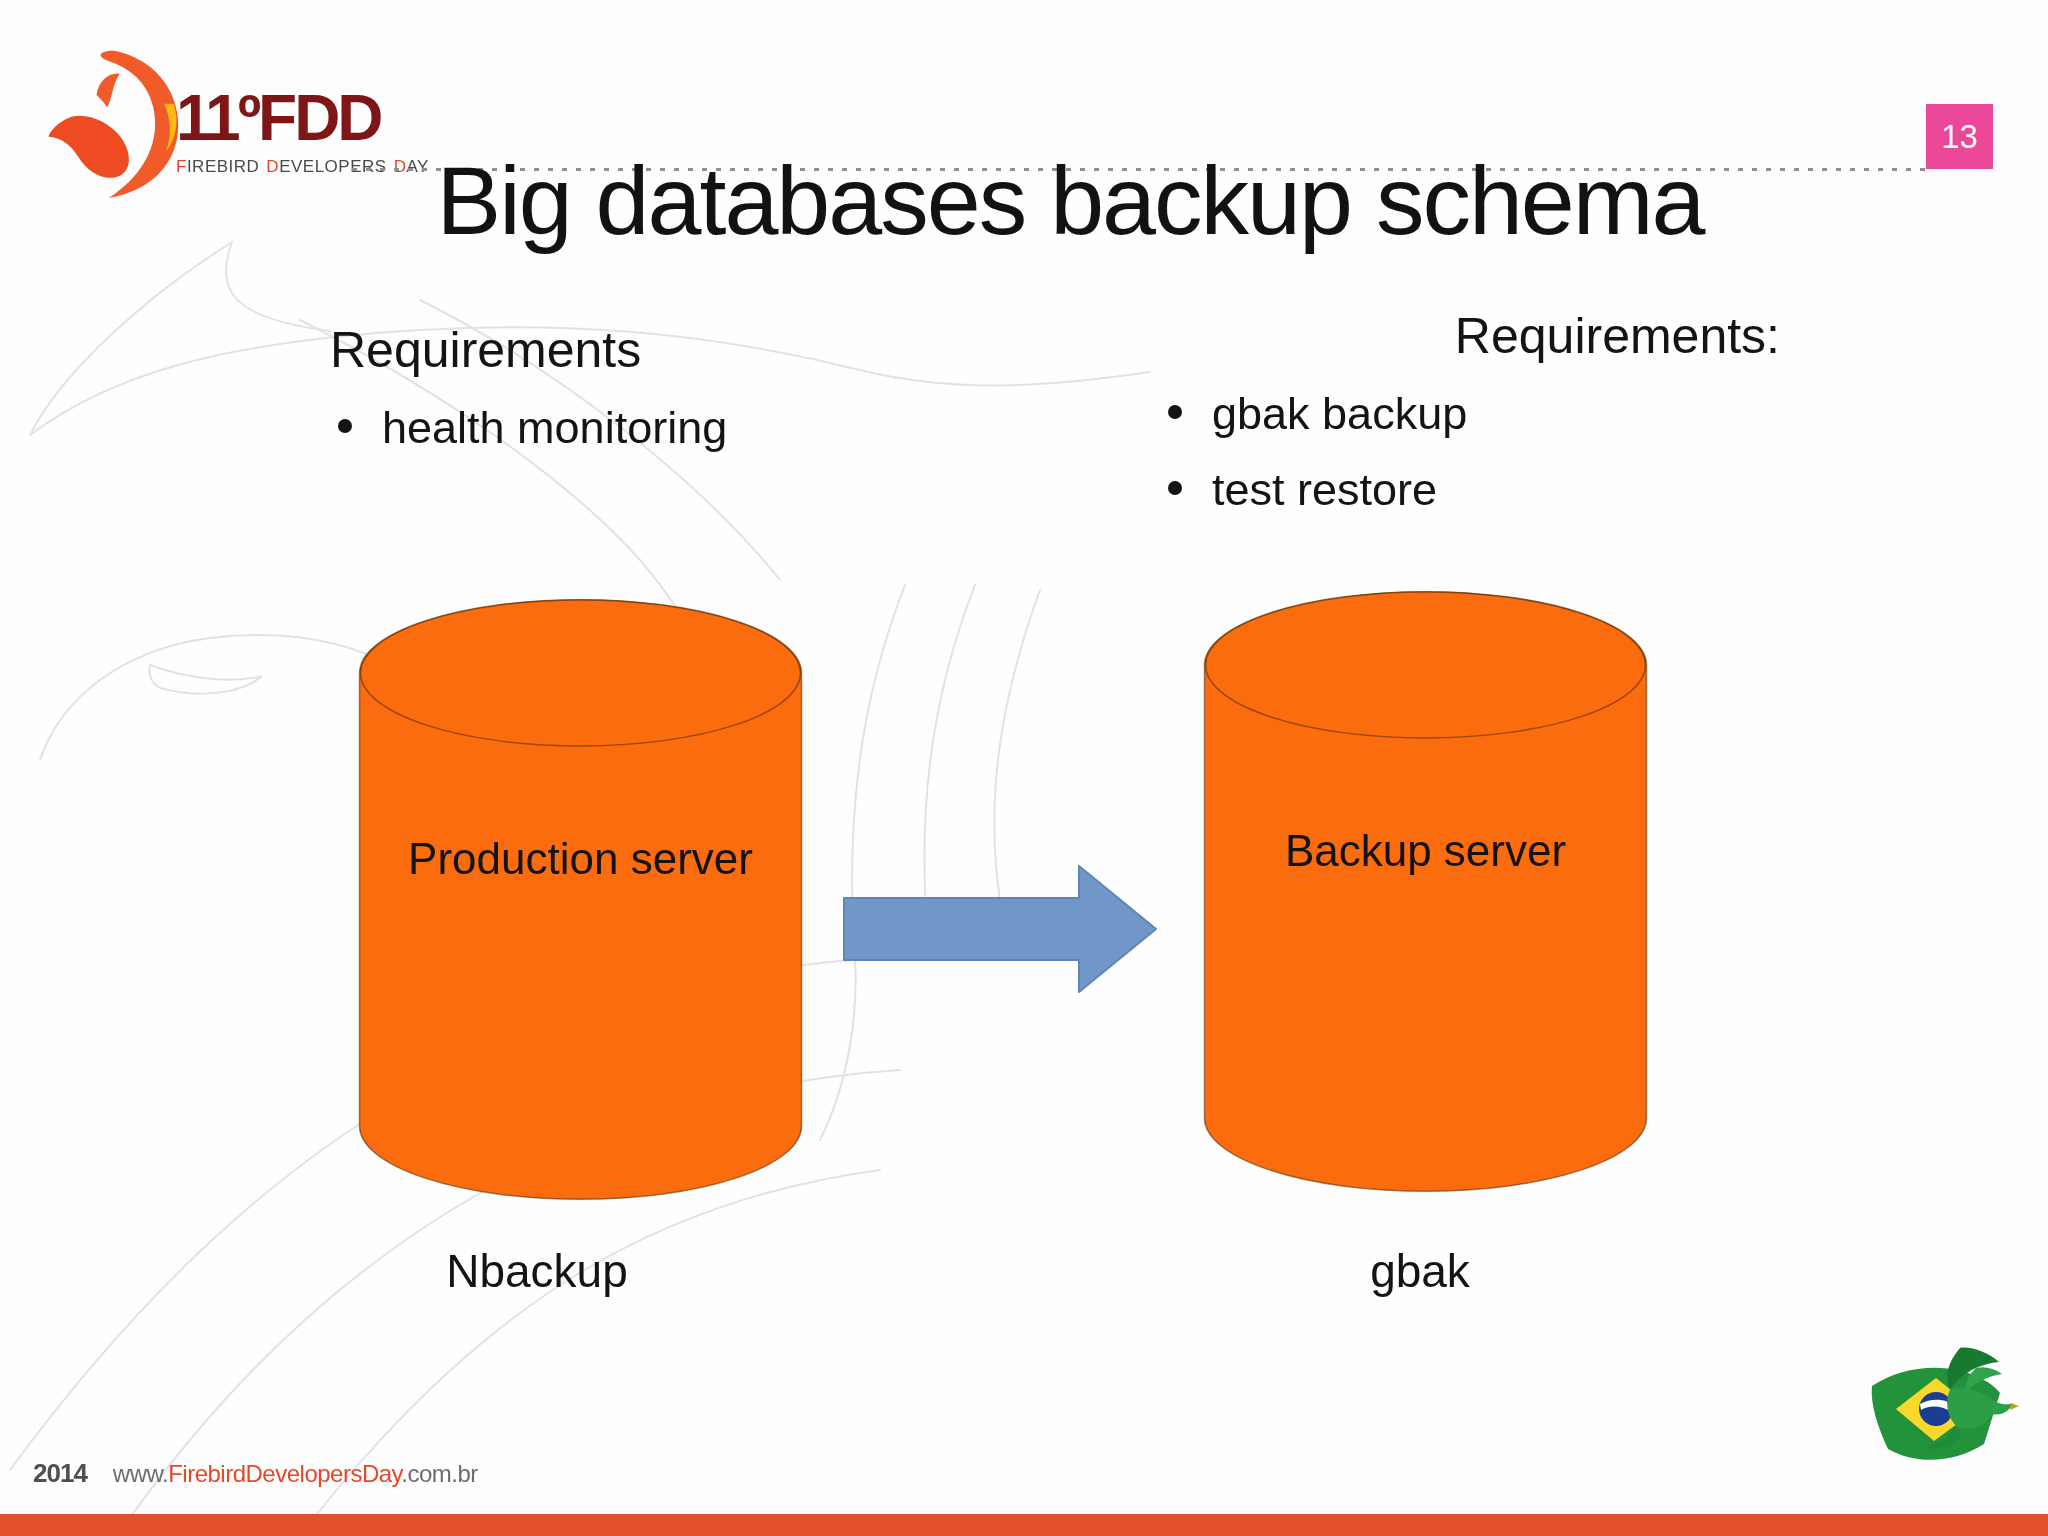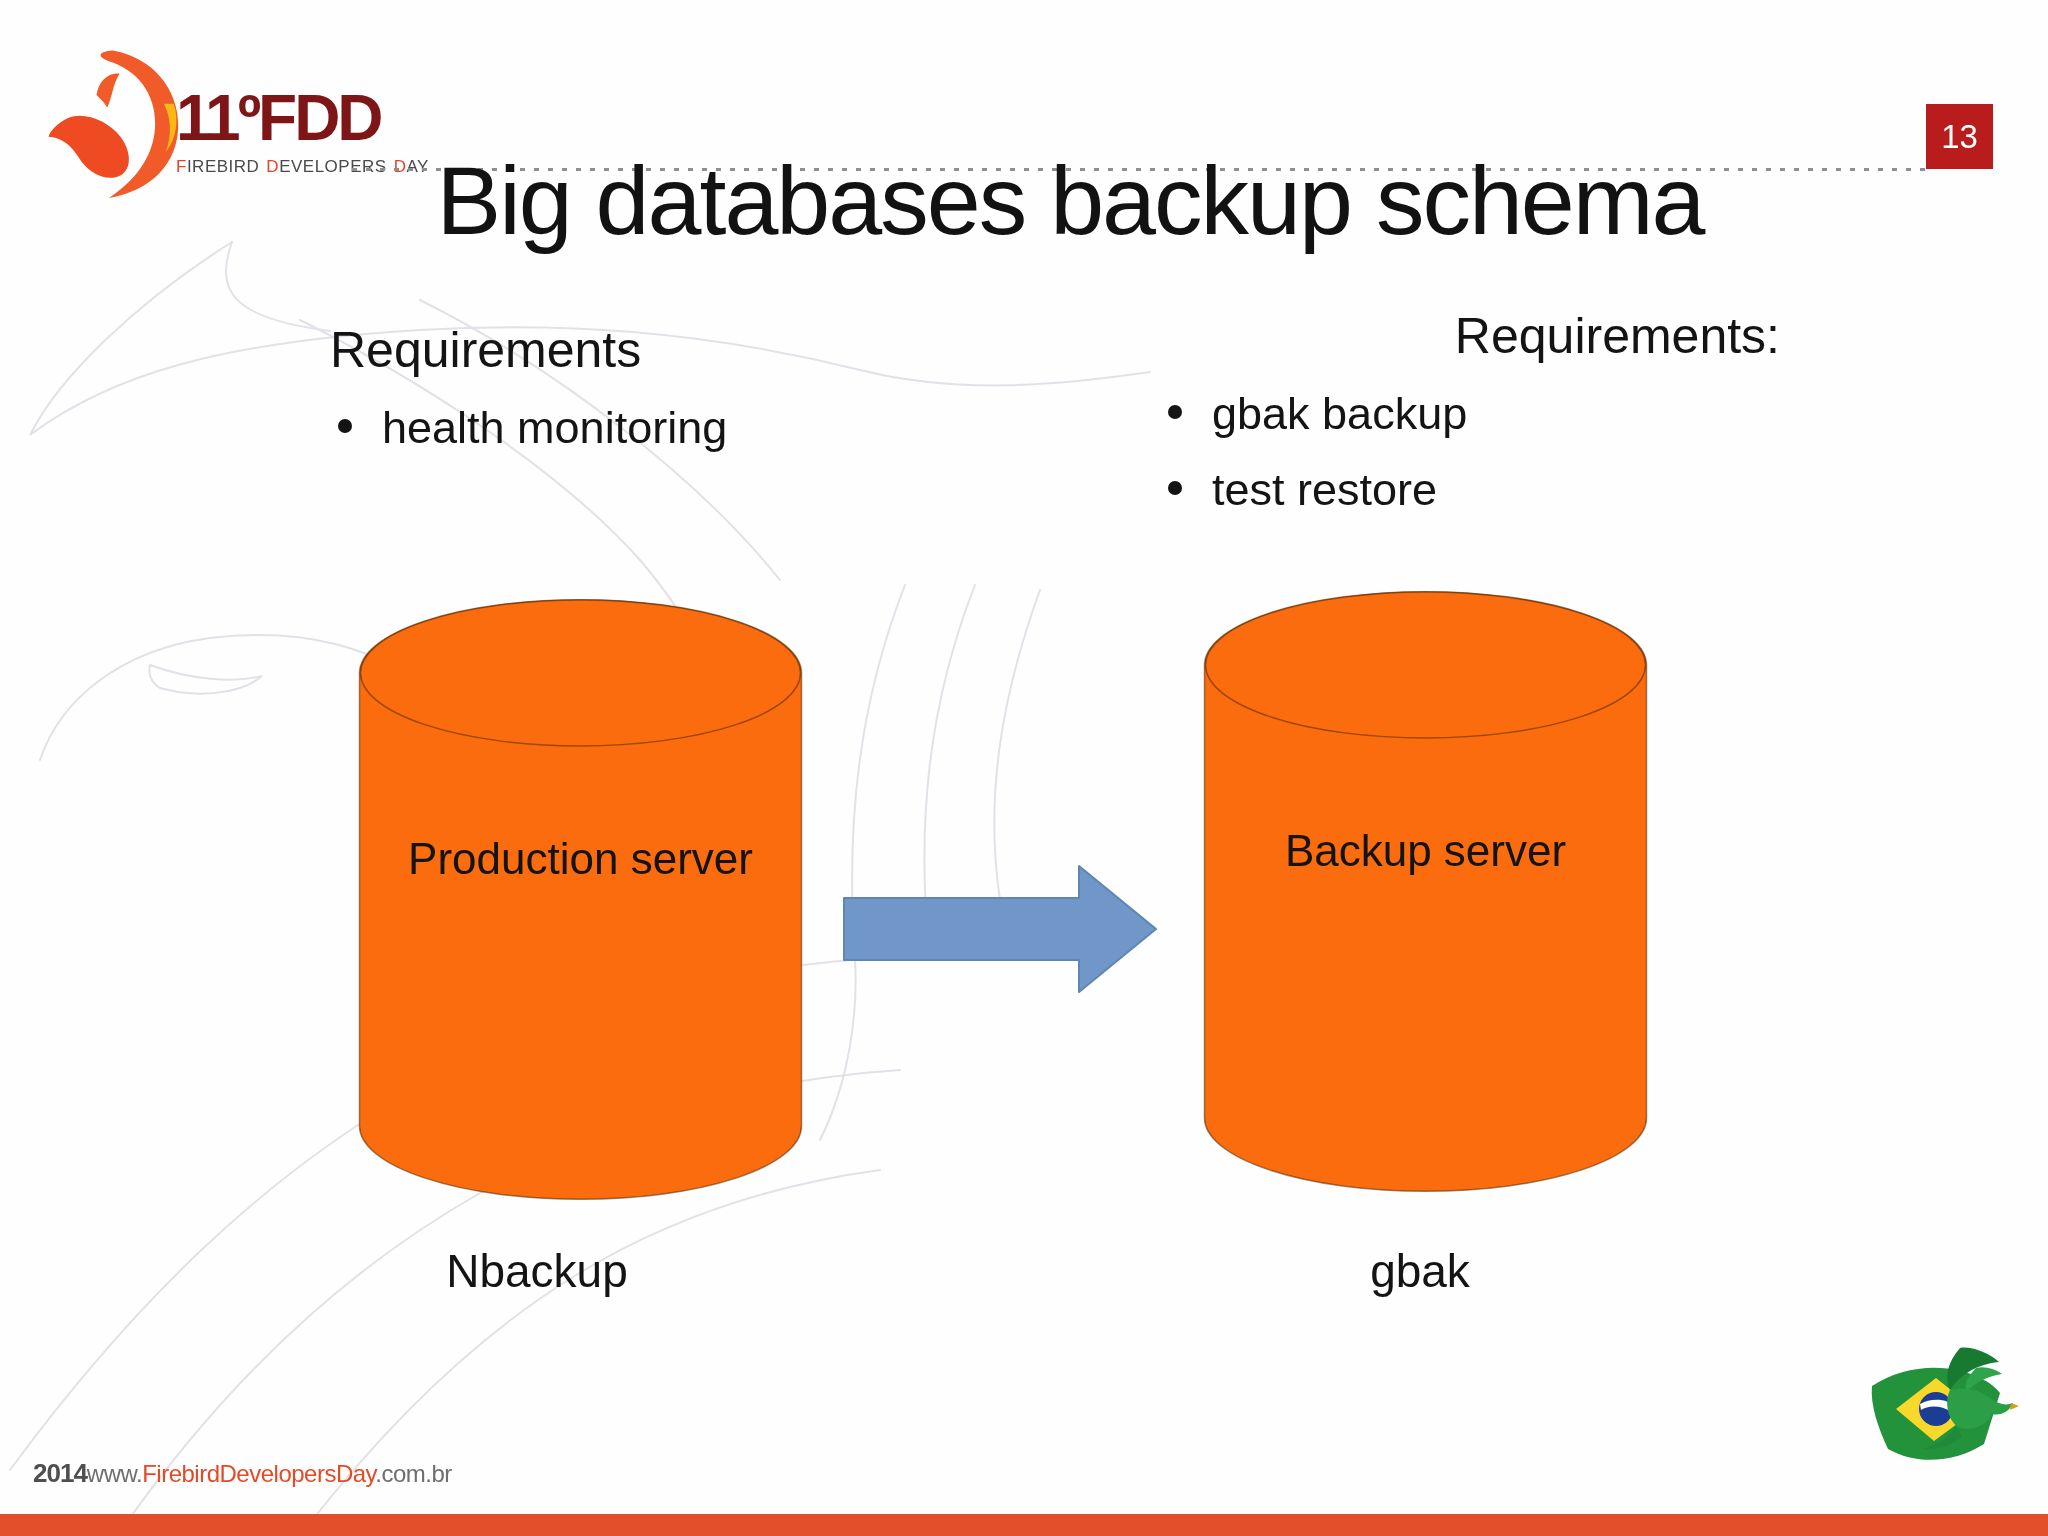--- a/index.html
+++ b/index.html
@@ -13,21 +13,21 @@
 
   
   .logo-icon{position:absolute;left:45px;top:40px;}
   .logo-text{position:absolute;left:176px;top:86px;}
   .logo-edition{font-size:64px;font-weight:bold;letter-spacing:-3px;color:#7E1517;line-height:1;}
   .logo-sub{margin-top:7px;font-size:17px;letter-spacing:.5px;color:#4A4A4A;font-weight:normal;white-space:nowrap;}
   .logo-sub .word{margin-right:7px;}
   .logo-sub .accent{color:#E8432A;}
 
   
-  .page-badge{left:1926px;top:104px;width:67px;height:65px;background:#b91c1c;
+  .page-badge{left:1926px;top:104px;width:67px;height:65px;background:#ec4899;
     display:flex;align-items:center;justify-content:center;color:#ffffff;font-size:33px;}
 
   
   .dotted{left:352px;top:168px;width:1573px;height:3px;
     background:repeating-linear-gradient(to right,#8f8f8f 0 5px,transparent 5px 14px);}
 
   
   .title{left:260px;top:148px;width:1620px;text-align:center;font-size:97px;
     letter-spacing:-2px;font-weight:400;color:#121212;line-height:1.1;margin:0;z-index:2;}
 
@@ -42,21 +42,21 @@
 
   
   .cyl-label{width:445px;text-align:center;font-size:44px;color:#141414;z-index:2;}
   .cyl-label-left{left:358px;top:834px;}
   .cyl-label-right{left:1203px;top:826px;}
   .caption{font-size:46px;color:#141414;text-align:center;}
   .caption-left{left:377px;top:1244px;width:320px;}
   .caption-right{left:1280px;top:1244px;width:280px;}
 
   
-  .credit{left:33px;top:1458px;display:flex;align-items:baseline;white-space:nowrap;}
+  .credit{left:33px;top:1458px;display:flex;align-items:baseline;gap:26px;white-space:nowrap;}
   .credit .year{font-weight:bold;font-size:26px;color:#4f4f4f;letter-spacing:-1px;}
   .credit .url{font-size:24px;letter-spacing:-.5px;}
   .credit .gray{color:#6e6e6e;}
   .credit .brand{color:#E34A26;text-align:center;}
   .bottom-bar{left:0;bottom:0;width:2048px;height:22px;background:#E2502B;}
 </style>
 </head>
 <body>
 
 <div class="slide">

